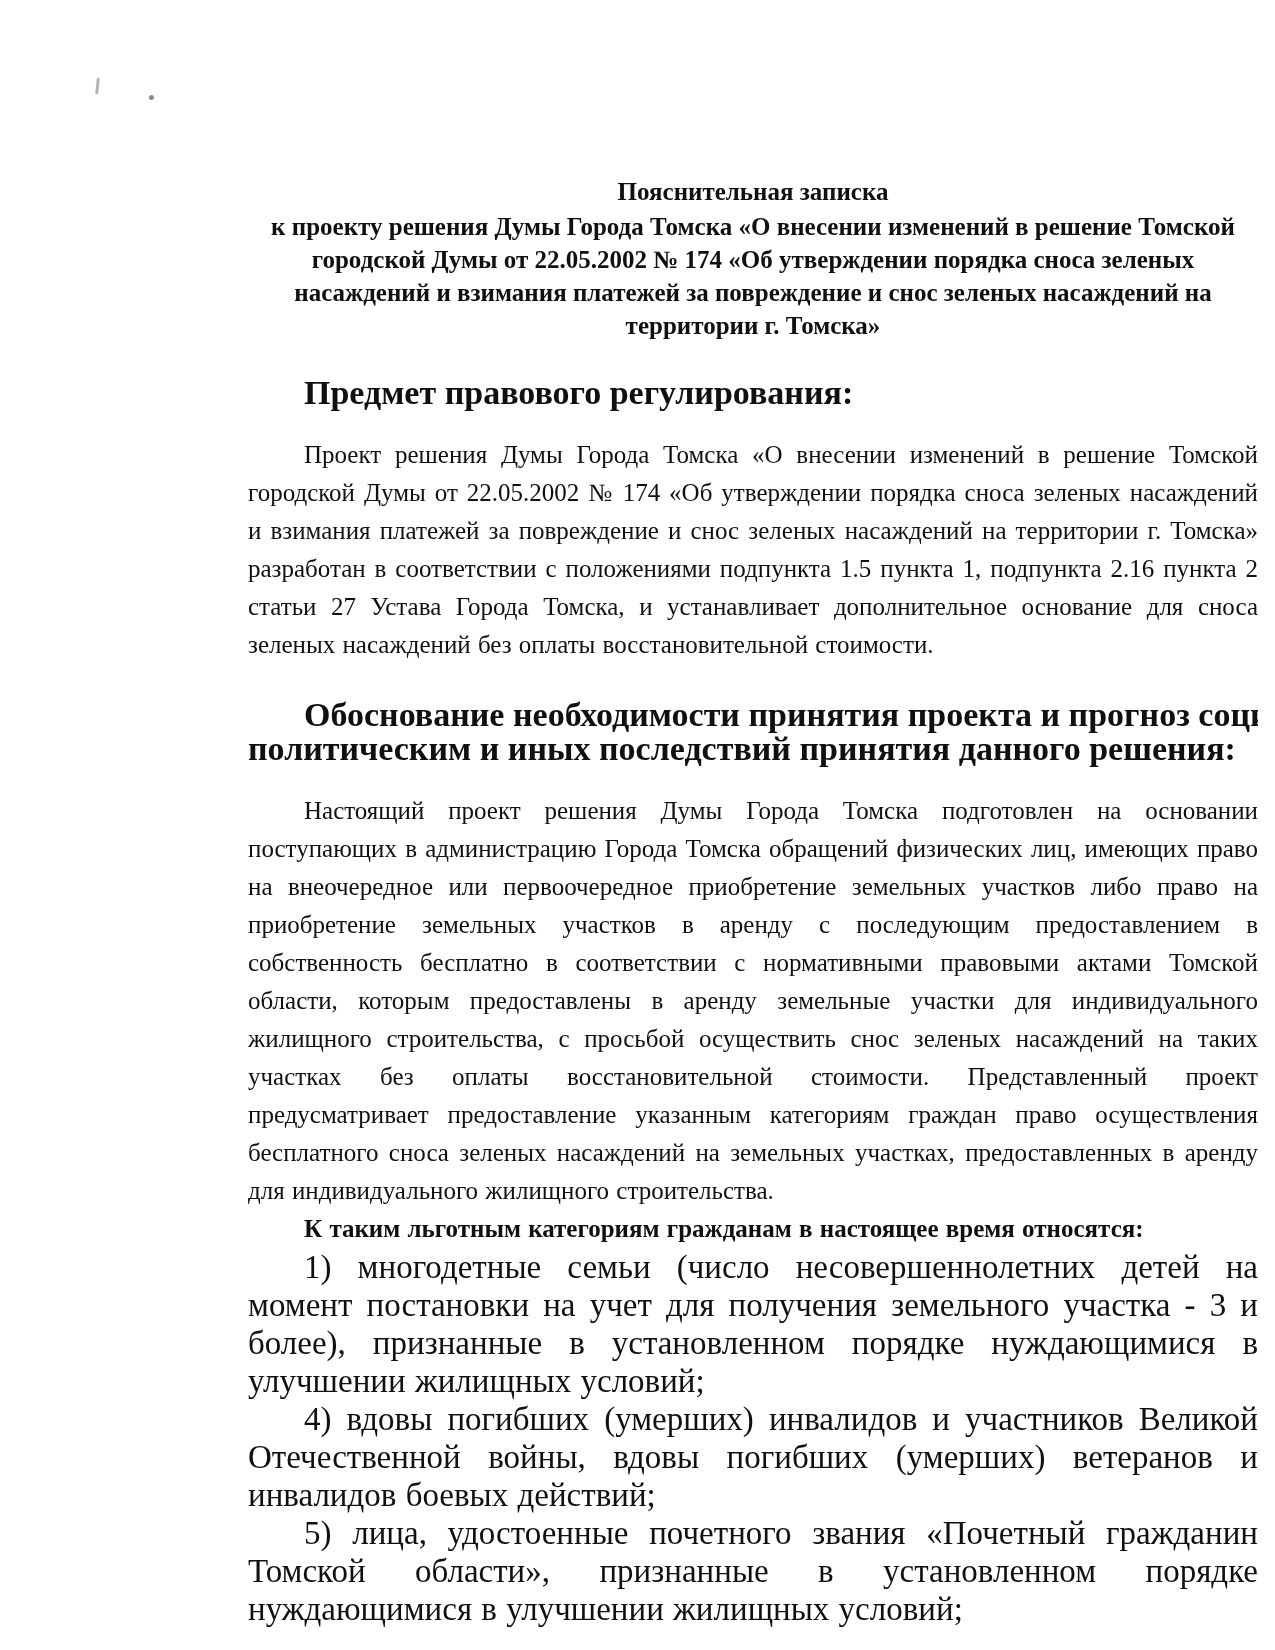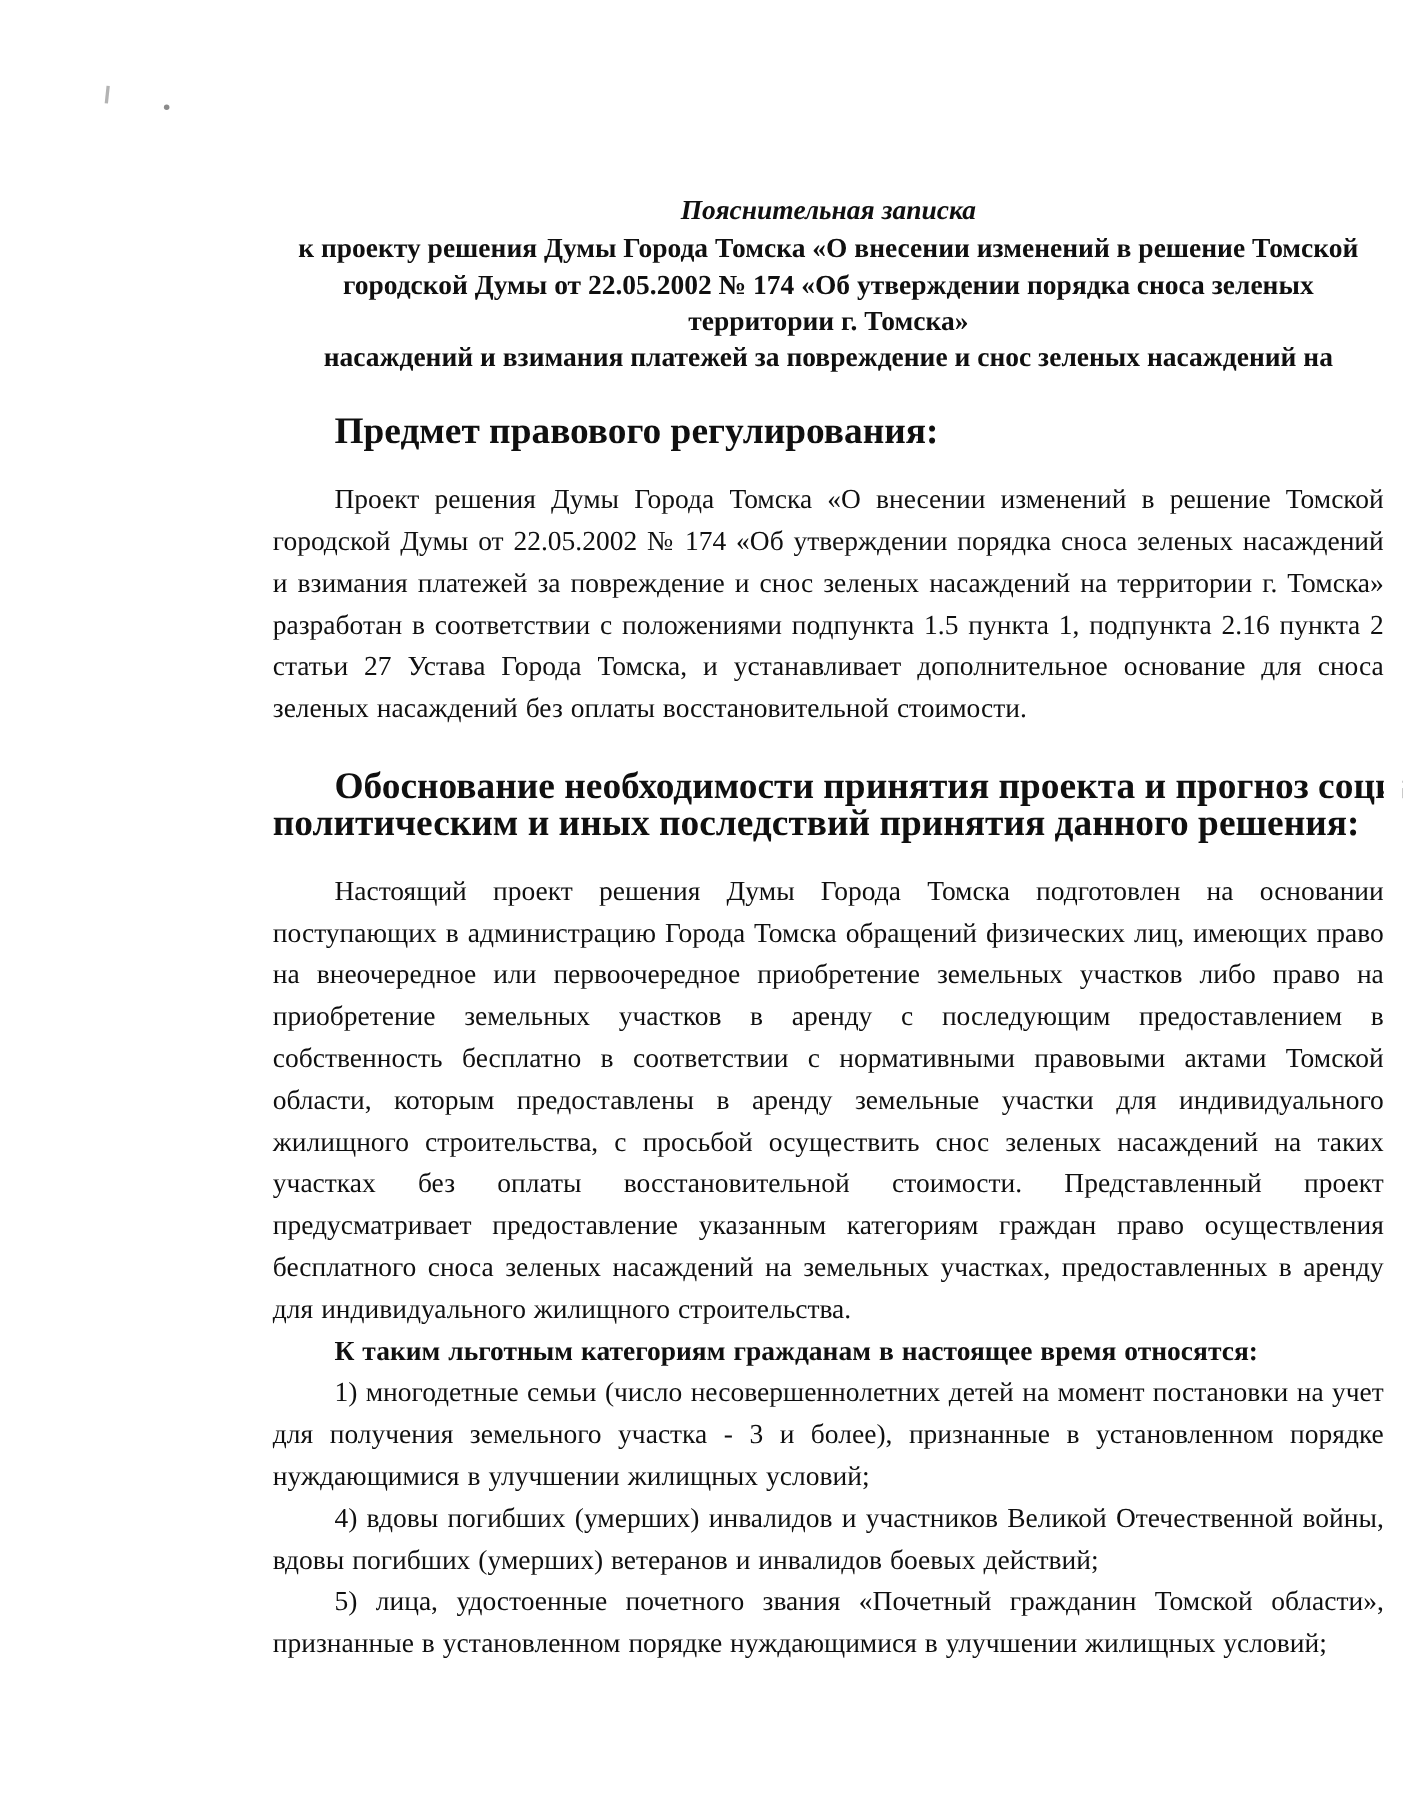--- a/index.html
+++ b/index.html
@@ -52,21 +52,21 @@
   .title-block {
     text-align: center;
     font-weight: bold;
     font-size: 25px;
     line-height: 33px;
   }
   .title-block .line {
     display: block;
     white-space: nowrap;
   }
-  .title-block .line.l1 { text-align: center; font-style: italic; }
+  .title-block .line.l1 { text-align: center; }
   .title-block .line.l2 { margin-top: 2px; }
   .heading {
     font-weight: bold;
     font-size: 34px;
     line-height: 34px;
     text-indent: 56px;
     margin-top: 34px;
   }
   .heading.justified {
     text-align: justify;
@@ -78,21 +78,21 @@
     text-align: justify;
     text-indent: 56px;
     margin-top: 26px;
     word-spacing: 1px;
   }
   .para.tight {
     margin-top: 0;
     font-weight: bold;
   }
   .list-item {
-    font-size: 25px;
+    font-size: 33px;
     line-height: 38px;
     text-align: justify;
     text-indent: 56px;
     margin-top: 0;
     word-spacing: 1px;
   }
   .nowrap-line {
     white-space: nowrap;
     margin-top: 28px;
   }
@@ -114,22 +114,22 @@
     <div class="dot-a"></div>
     <div class="dot-b"></div>
   </div>
 
   <div class="content">
 
     <div class="title-block">
       <span class="line l1">Пояснительная записка</span>
       <span class="line l2">к проекту решения Думы Города Томска «О внесении изменений в решение Томской</span>
       <span class="line">городской Думы от 22.05.2002 № 174 «Об утверждении порядка сноса зеленых</span>
+      <span class="line">насаждений и взимания платежей за повреждение и снос зеленых насаждений на</span>
       <span class="line">территории г. Томска»</span>
-      <span class="line">насаждений и взимания платежей за повреждение и снос зеленых насаждений на</span>
     </div>
 
     <div class="heading">Предмет правового регулирования:</div>
 
     <div class="para">Проект решения Думы Города Томска «О внесении изменений в решение Томской городской Думы от 22.05.2002 № 174 «Об утверждении порядка сноса зеленых насаждений и взимания платежей за повреждение и снос зеленых насаждений на территории г. Томска»  разработан в соответствии с положениями подпункта 1.5 пункта 1, подпункта 2.16 пункта 2 статьи 27 Устава Города Томска, и устанавливает дополнительное основание для сноса зеленых насаждений без оплаты восстановительной стоимости.</div>
 
     <div class="heading justified">
       <span class="nowrap-line">Обоснование   необходимости   принятия   проекта   и   прогноз   социально-</span>
       <span>политическим и иных последствий принятия данного решения:</span>
     </div>

